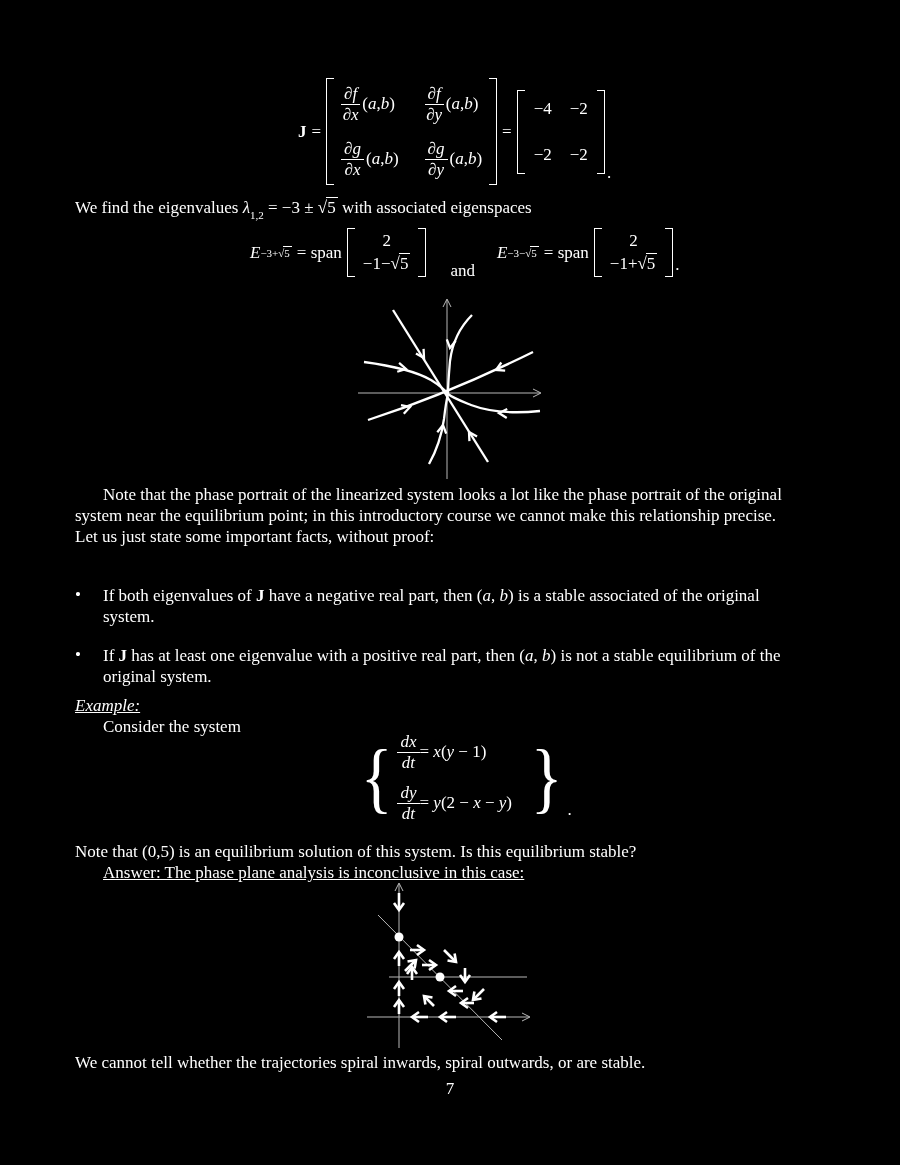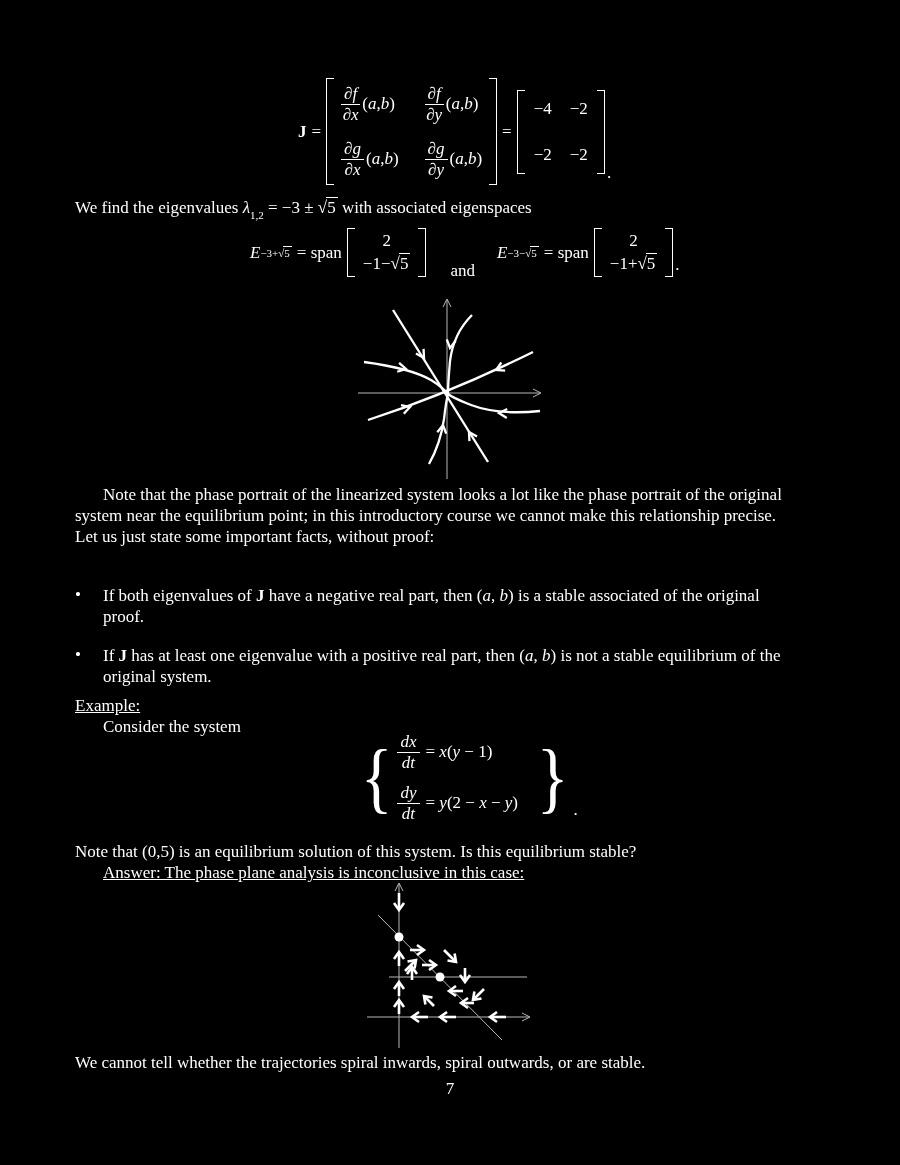--- a/index.html
+++ b/index.html
@@ -3,21 +3,21 @@
 <meta charset="utf-8">
 <style>
   html,body{margin:0;padding:0;background:#000;}
   .page{position:relative;width:900px;height:1165px;background:#000;color:#fff;
         font-family:"Liberation Serif",serif;font-size:17px;overflow:hidden;}
   .abs{position:absolute;}
   .line{line-height:21px;white-space:nowrap;}
   .indent{padding-left:28px;}
   .seg-b{font-weight:bold;}
   .seg-i{font-style:italic;}
-  .seg-u{text-decoration:underline;}
+  .seg-u{text-decoration:underline;font-style:italic;}
   .bold{font-weight:bold;}
   .it{font-style:italic;}
   
   .mrow{display:flex;align-items:center;}
   .frac{display:inline-flex;flex-direction:column;align-items:center;font-style:italic;}
   .frac .num{border-bottom:1.5px solid #fff;padding:0 3px 1px;line-height:1.05;}
   .frac .den{padding-top:1px;line-height:1.05;}
   .bkt{display:inline-flex;align-items:stretch;}
   .bkt-l{width:7px;border:1.8px solid #fff;border-right:none;margin-right:5px;}
   .bkt-r{width:7px;border:1.8px solid #fff;border-left:none;margin-left:5px;}
@@ -31,21 +31,21 @@
   .sqrt .rad{border-top:1.2px solid #fff;padding:0 2px 0 1px;margin-left:-1px;}
   .sub{font-size:11px;vertical-align:-6px;}
   .sub .rad{border-top:1px solid #fff;}
   .mx{margin:0 5px;}
   .period-bottom{align-self:flex-end;margin-bottom:2px;margin-left:2px;}
   .and{margin-top:33px;}
   .bullet{display:flex;}
   .bullet .mark{width:28px;flex:0 0 28px;}
   .brace{font-size:78px;line-height:1.12;font-weight:400;transform:scaleX(0.85);}
   .ode-rows{display:flex;flex-direction:column;row-gap:12px;margin:0 2px;}
-  .ode-row{display:flex;align-items:center;gap:6px;}
+  .ode-row{display:flex;align-items:center;gap:0;}
   .center-x{left:0;right:0;text-align:center;}
 </style>
 </head>
 <body>
 
 <div class="page">
 
   <div class="abs mrow" style="left:298px;top:78px;">
     <span class="bold">J</span>
     <span class="mx">=</span>
@@ -161,21 +161,21 @@
     <div class="line indent"><span>Note that the phase portrait of the linearized system looks a lot like the phase portrait of the original</span></div>
     <div class="line"><span>system near the equilibrium point; in this introductory course we cannot make this relationship precise.</span></div>
     <div class="line"><span>Let us just state some important facts, without proof:</span></div>
   </div>
 
 
   <div class="abs bullet" style="left:75px;top:585px;">
     <span class="mark">•</span>
     <span>
       <div class="line"><span>If both eigenvalues of </span><span class="seg-b">J</span><span> have a negative real part, then (</span><span class="seg-i">a</span><span>, </span><span class="seg-i">b</span><span>) is a stable associated of the original</span></div>
-      <div class="line"><span>proof.</span></div>
+      <div class="line"><span>system.</span></div>
     </span>
   </div>
 
   <div class="abs bullet" style="left:75px;top:645px;">
     <span class="mark">•</span>
     <span>
       <div class="line"><span>If </span><span class="seg-b">J</span><span> has at least one eigenvalue with a positive real part, then (</span><span class="seg-i">a</span><span>, </span><span class="seg-i">b</span><span>) is not a stable equilibrium of the</span></div>
       <div class="line"><span>original system.</span></div>
     </span>
   </div>

